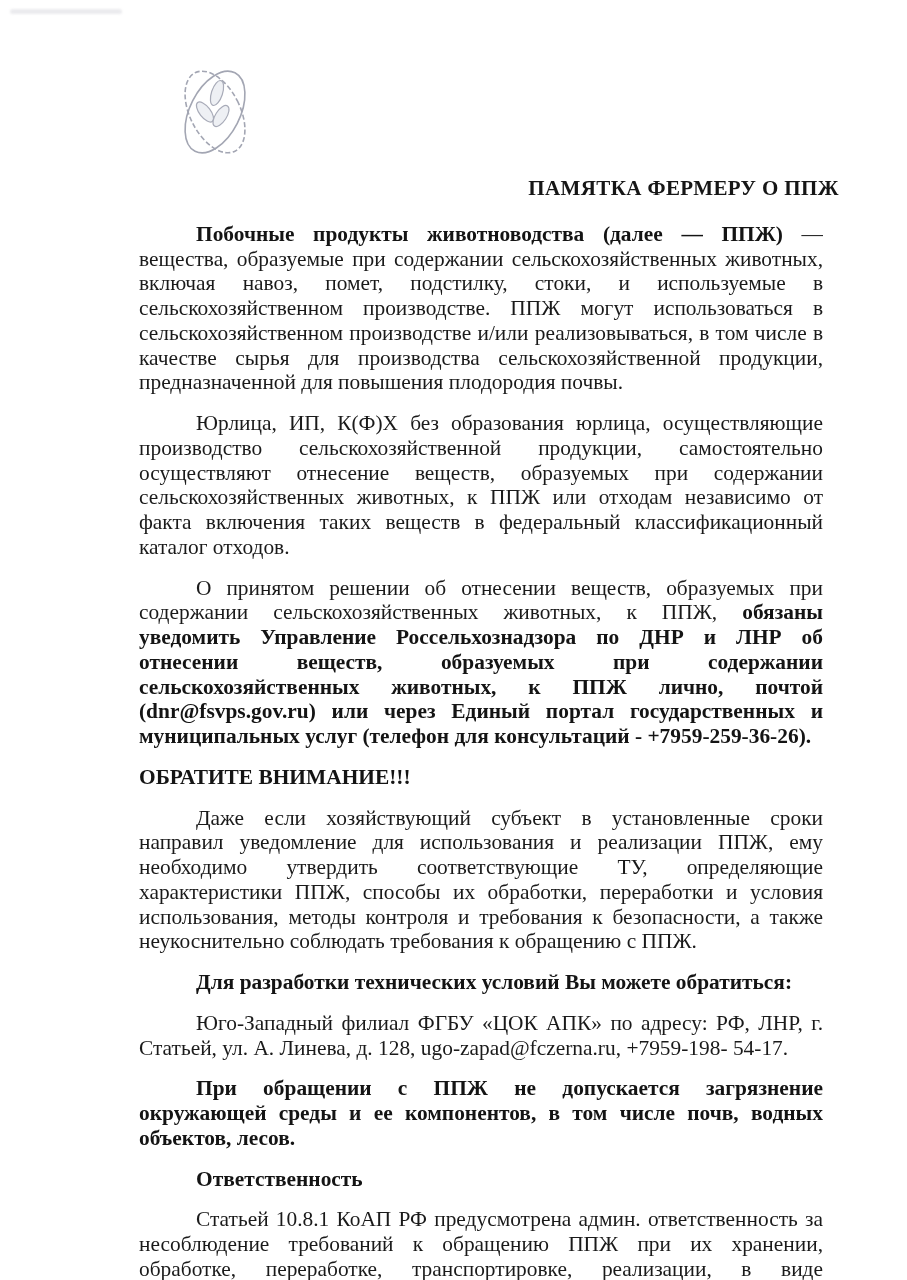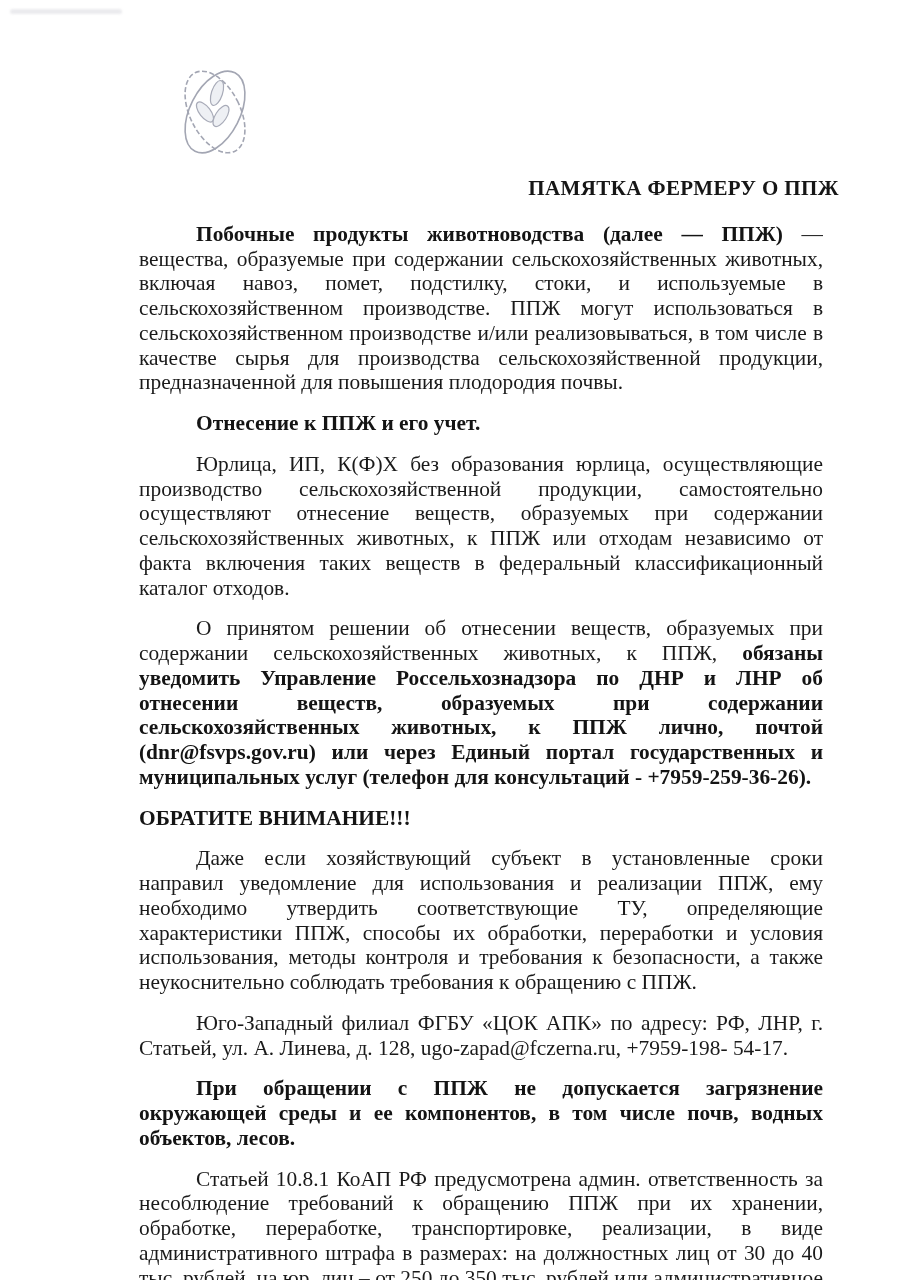--- a/index.html
+++ b/index.html
@@ -79,33 +79,34 @@
       <ellipse cx="44" cy="56" rx="5.5" ry="12" transform="rotate(33 44 56)"></ellipse>
     </g>
   </svg>
 
   <div class="content">
 
     <div class="title">ПАМЯТКА ФЕРМЕРУ О ППЖ</div>
 
     <p class="para"><b>Побочные продукты животноводства (далее — ППЖ)</b><span> — вещества, образуемые при содержании сельскохозяйственных животных, включая навоз, помет, подстилку, стоки, и используемые в сельскохозяйственном производстве. ППЖ могут использоваться в сельскохозяйственном производстве и/или реализовываться, в том числе в качестве сырья для производства сельскохозяйственной продукции, предназначенной для повышения плодородия почвы.</span></p>
 
-    <p class="para heading">Отнесение к ППЖ и его учет.</p>
 
     <p class="para">Юрлица, ИП, К(Ф)Х без образования юрлица, осуществляющие производство сельскохозяйственной продукции, самостоятельно осуществляют отнесение веществ, образуемых при содержании сельскохозяйственных животных, к ППЖ или отходам независимо от факта включения таких веществ в федеральный классификационный каталог отходов.</p>
 
 
     <p class="para"><span>О принятом решении об отнесении веществ, образуемых при содержании сельскохозяйственных животных, к ППЖ, </span><b>обязаны уведомить Управление Россельхознадзора по ДНР и ЛНР об отнесении веществ, образуемых при содержании сельскохозяйственных животных, к ППЖ лично, почтой (dnr@fsvps.gov.ru) или через Единый портал государственных и муниципальных услуг (телефон для консультаций - +7959-259-36-26).</b></p>
 
     <p class="para heading center">ОБРАТИТЕ ВНИМАНИЕ!!!</p>
 
     <p class="para">Даже если хозяйствующий субъект в установленные сроки направил уведомление для использования и реализации ППЖ, ему необходимо утвердить соответствующие ТУ, определяющие характеристики ППЖ, способы их обработки, переработки и условия использования, методы контроля и требования к безопасности, а также неукоснительно соблюдать требования к обращению с ППЖ.</p>
 
+    <p class="para heading">Для разработки технических условий Вы можете обратиться:</p>
 
     <p class="para"><span>Юго-Западный филиал ФГБУ «ЦОК АПК» по адресу: РФ, ЛНР, г. Статьей, ул. А. Линева, д. 128, </span><span class="underline">ugo-zapad@fczerna.ru</span><span>, +7959-198- 54-17.</span></p>
 
     <p class="para bold">При обращении с ППЖ не допускается загрязнение окружающей среды и ее компонентов, в том числе почв, водных объектов, лесов.</p>
 
+    <p class="para heading">Ответственность</p>
 
     <p class="para">Статьей 10.8.1 КоАП РФ предусмотрена админ. ответственность за несоблюдение требований к обращению ППЖ при их хранении, обработке, переработке, транспортировке, реализации, в виде административного штрафа в размерах: на должностных лиц от 30 до 40 тыс. рублей, на юр. лиц – от 250 до 350 тыс. рублей или административное приостановление деятельности на срок до 90 суток, на ИП – от 50 до 60 тыс. рублей или административное приостановление деятельности на срок до 90 суток.</p>
 
   </div>
 </div>
 
 </body></html>

